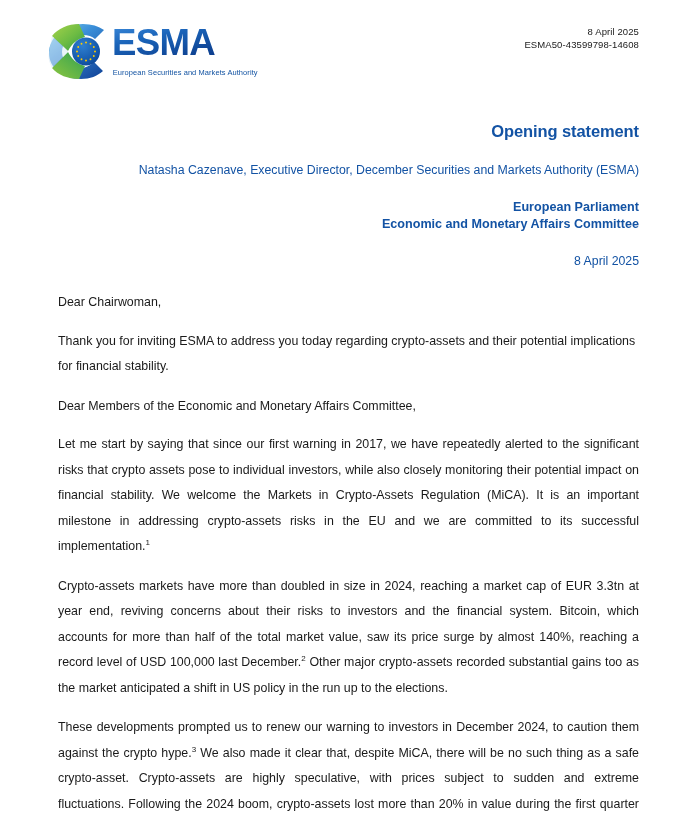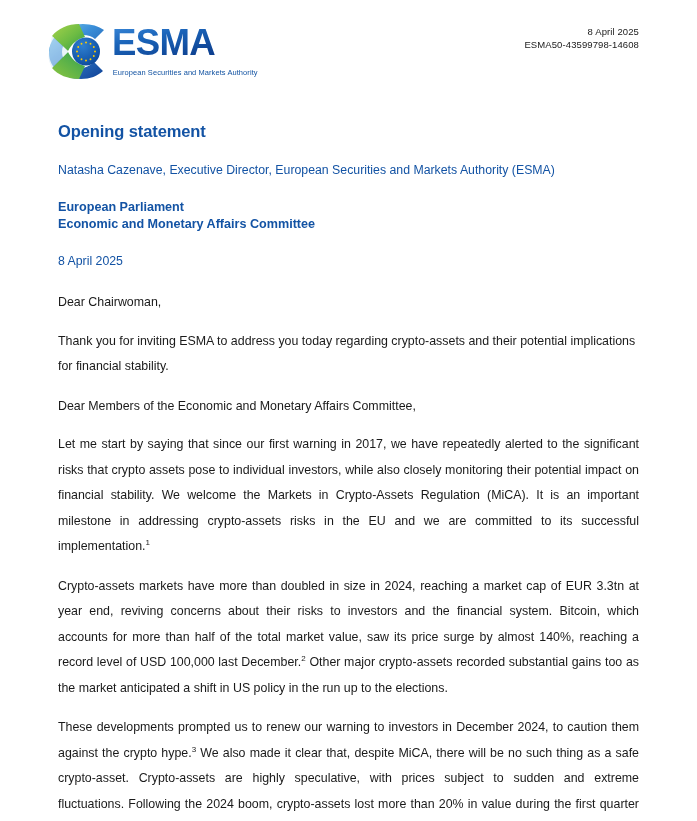--- a/index.html
+++ b/index.html
@@ -66,20 +66,21 @@
     text-align: right;
     font-size: 9.5px;
     line-height: 13px;
     color: #1a1a1a;
     letter-spacing: 0.1px;
   }
 
   
   .title-block {
     margin-top: 26px;
+    text-align: right;
   }
   .doc-title {
     font-size: 16.5px;
     font-weight: bold;
     color: #1353a4;
     margin: 0;
     letter-spacing: -0.1px;
   }
   .byline {
     margin-top: 21px;
@@ -210,21 +211,21 @@
       <div>8 April 2025</div>
       <div>ESMA50-43599798-14608</div>
     </div>
 
   </div>
 
   <div class="title-block">
 
     <h1 class="doc-title">Opening statement</h1>
 
-    <div class="byline">Natasha Cazenave, Executive Director, European Securities and Markets Authority (ESMA)</div>
+    <div class="byline">Natasha Cazenave, Executive Director, December Securities and Markets Authority (ESMA)</div>
 
     <div class="committee">
       <div>European Parliament</div>
       <div>Economic and Monetary Affairs Committee</div>
     </div>
 
     <div class="doc-date">8 April 2025</div>
   </div>
 
   <div class="body-copy">

